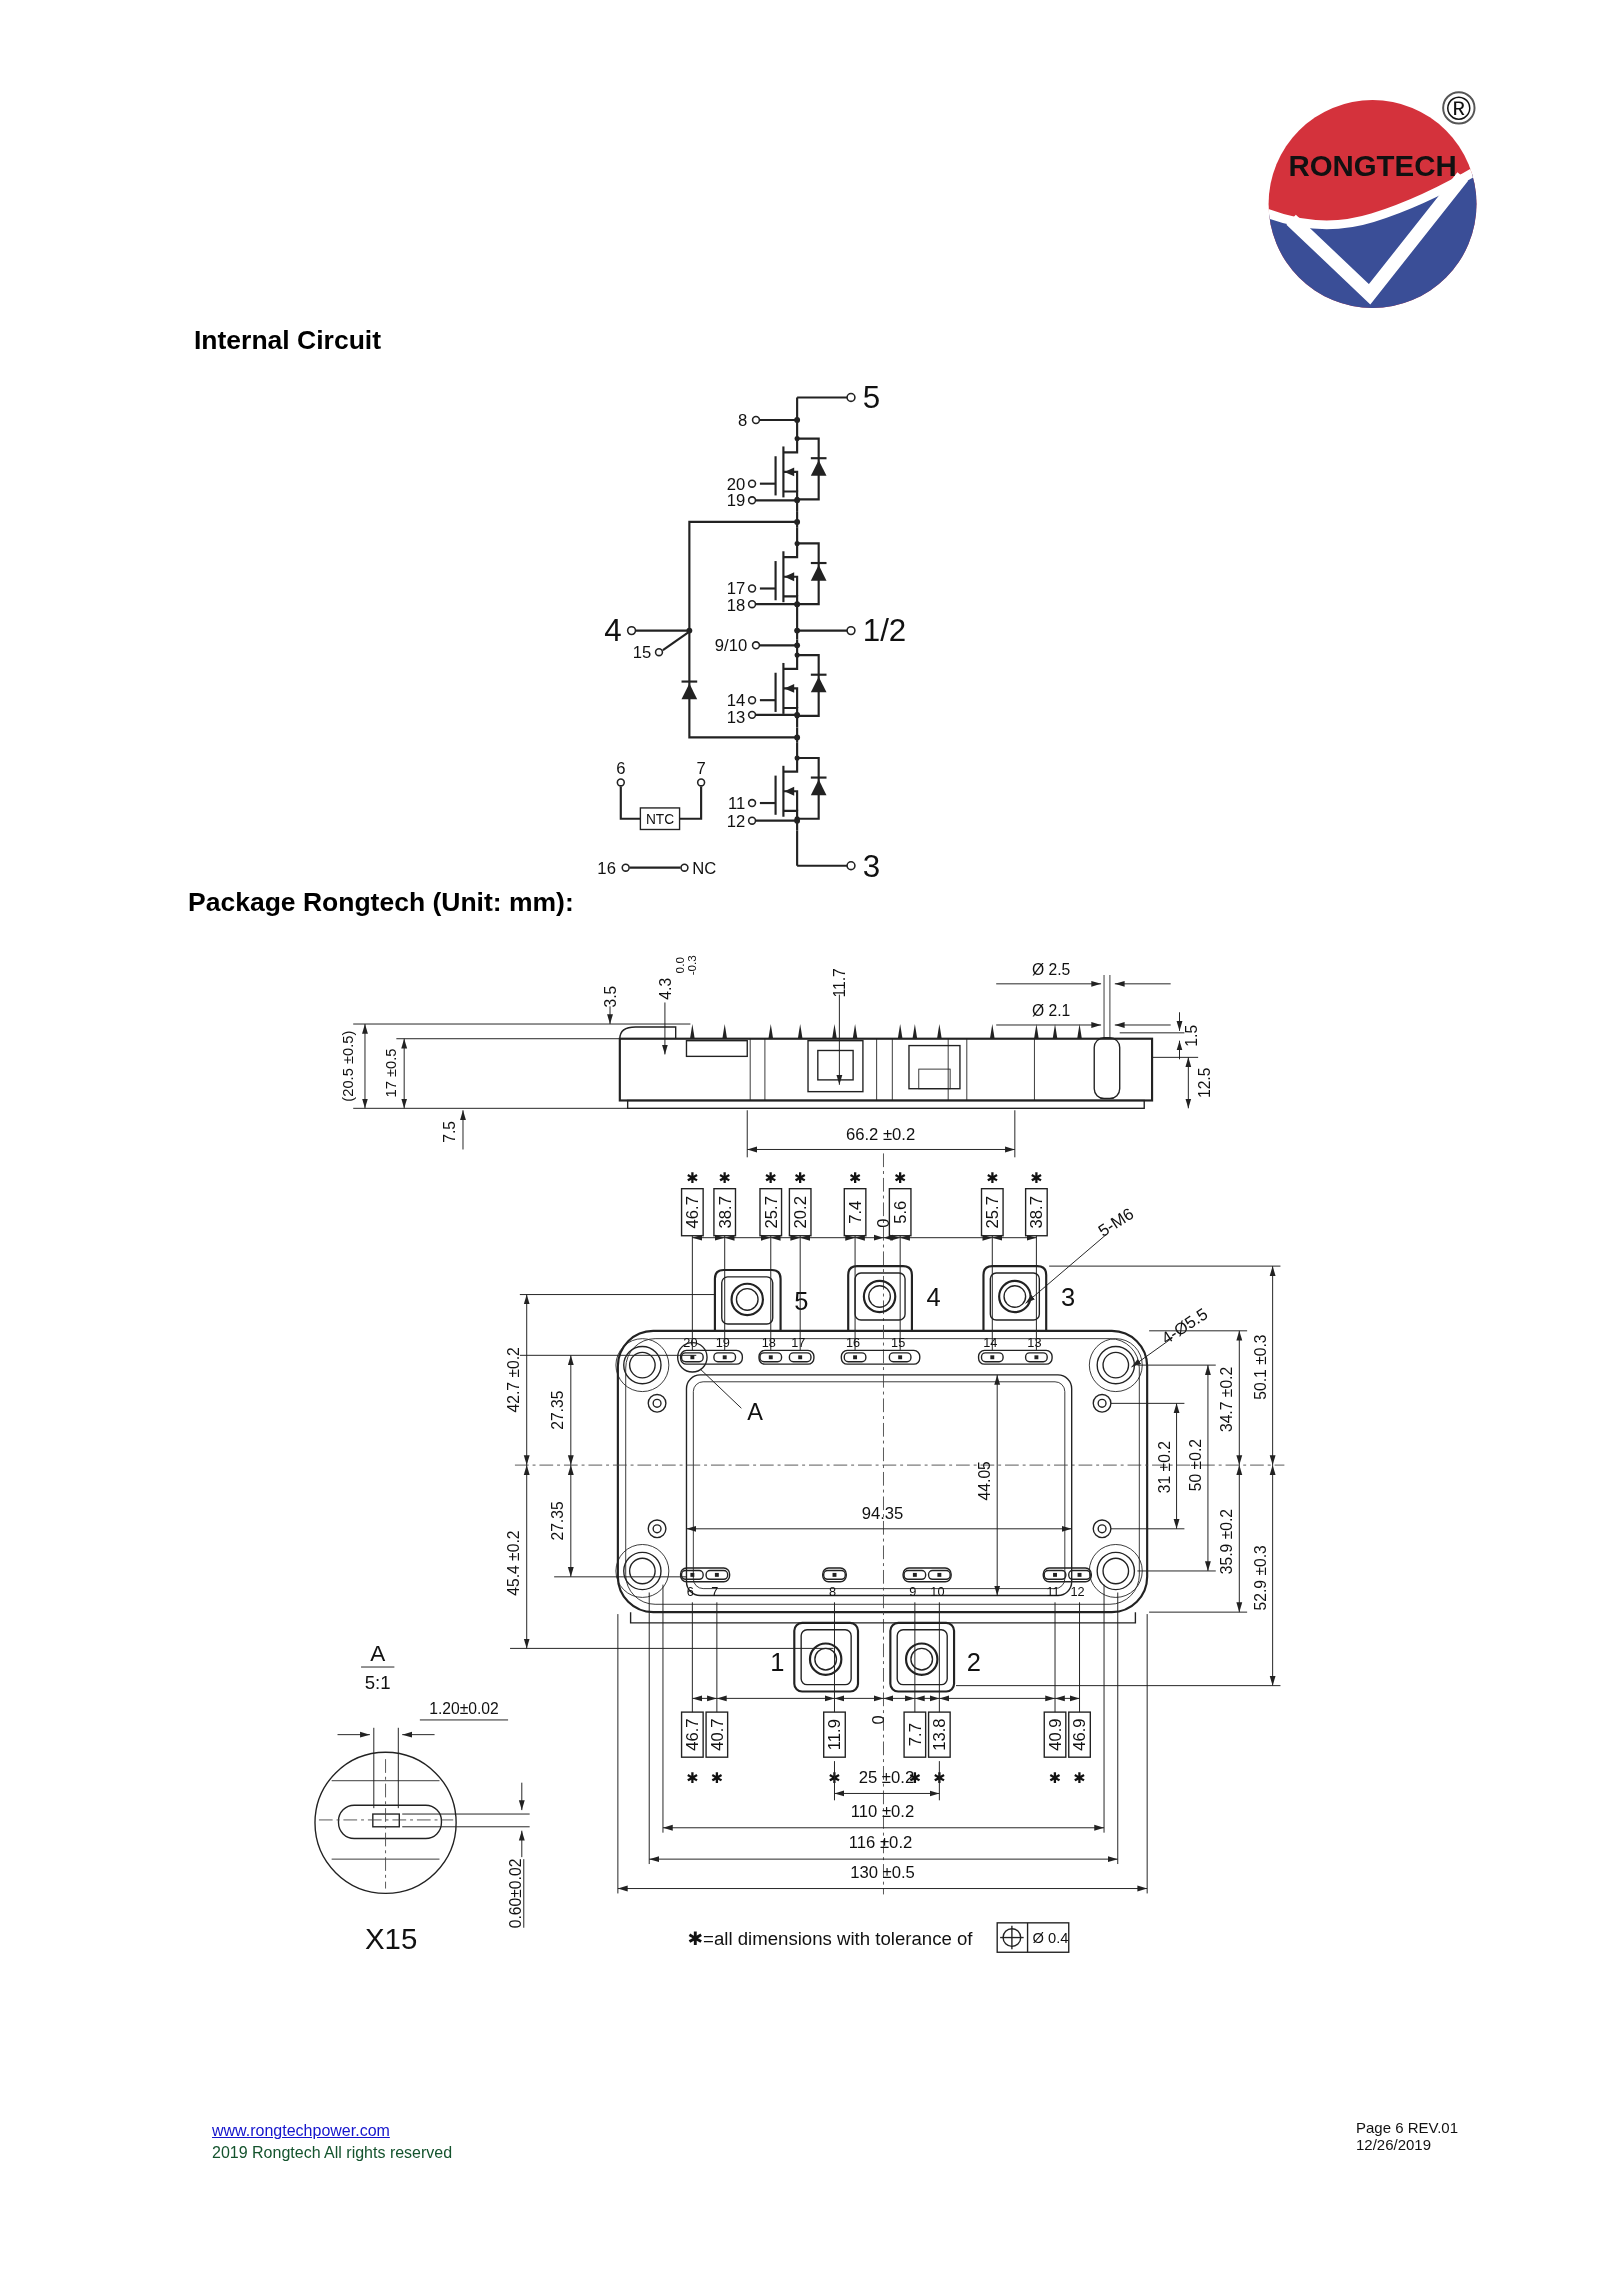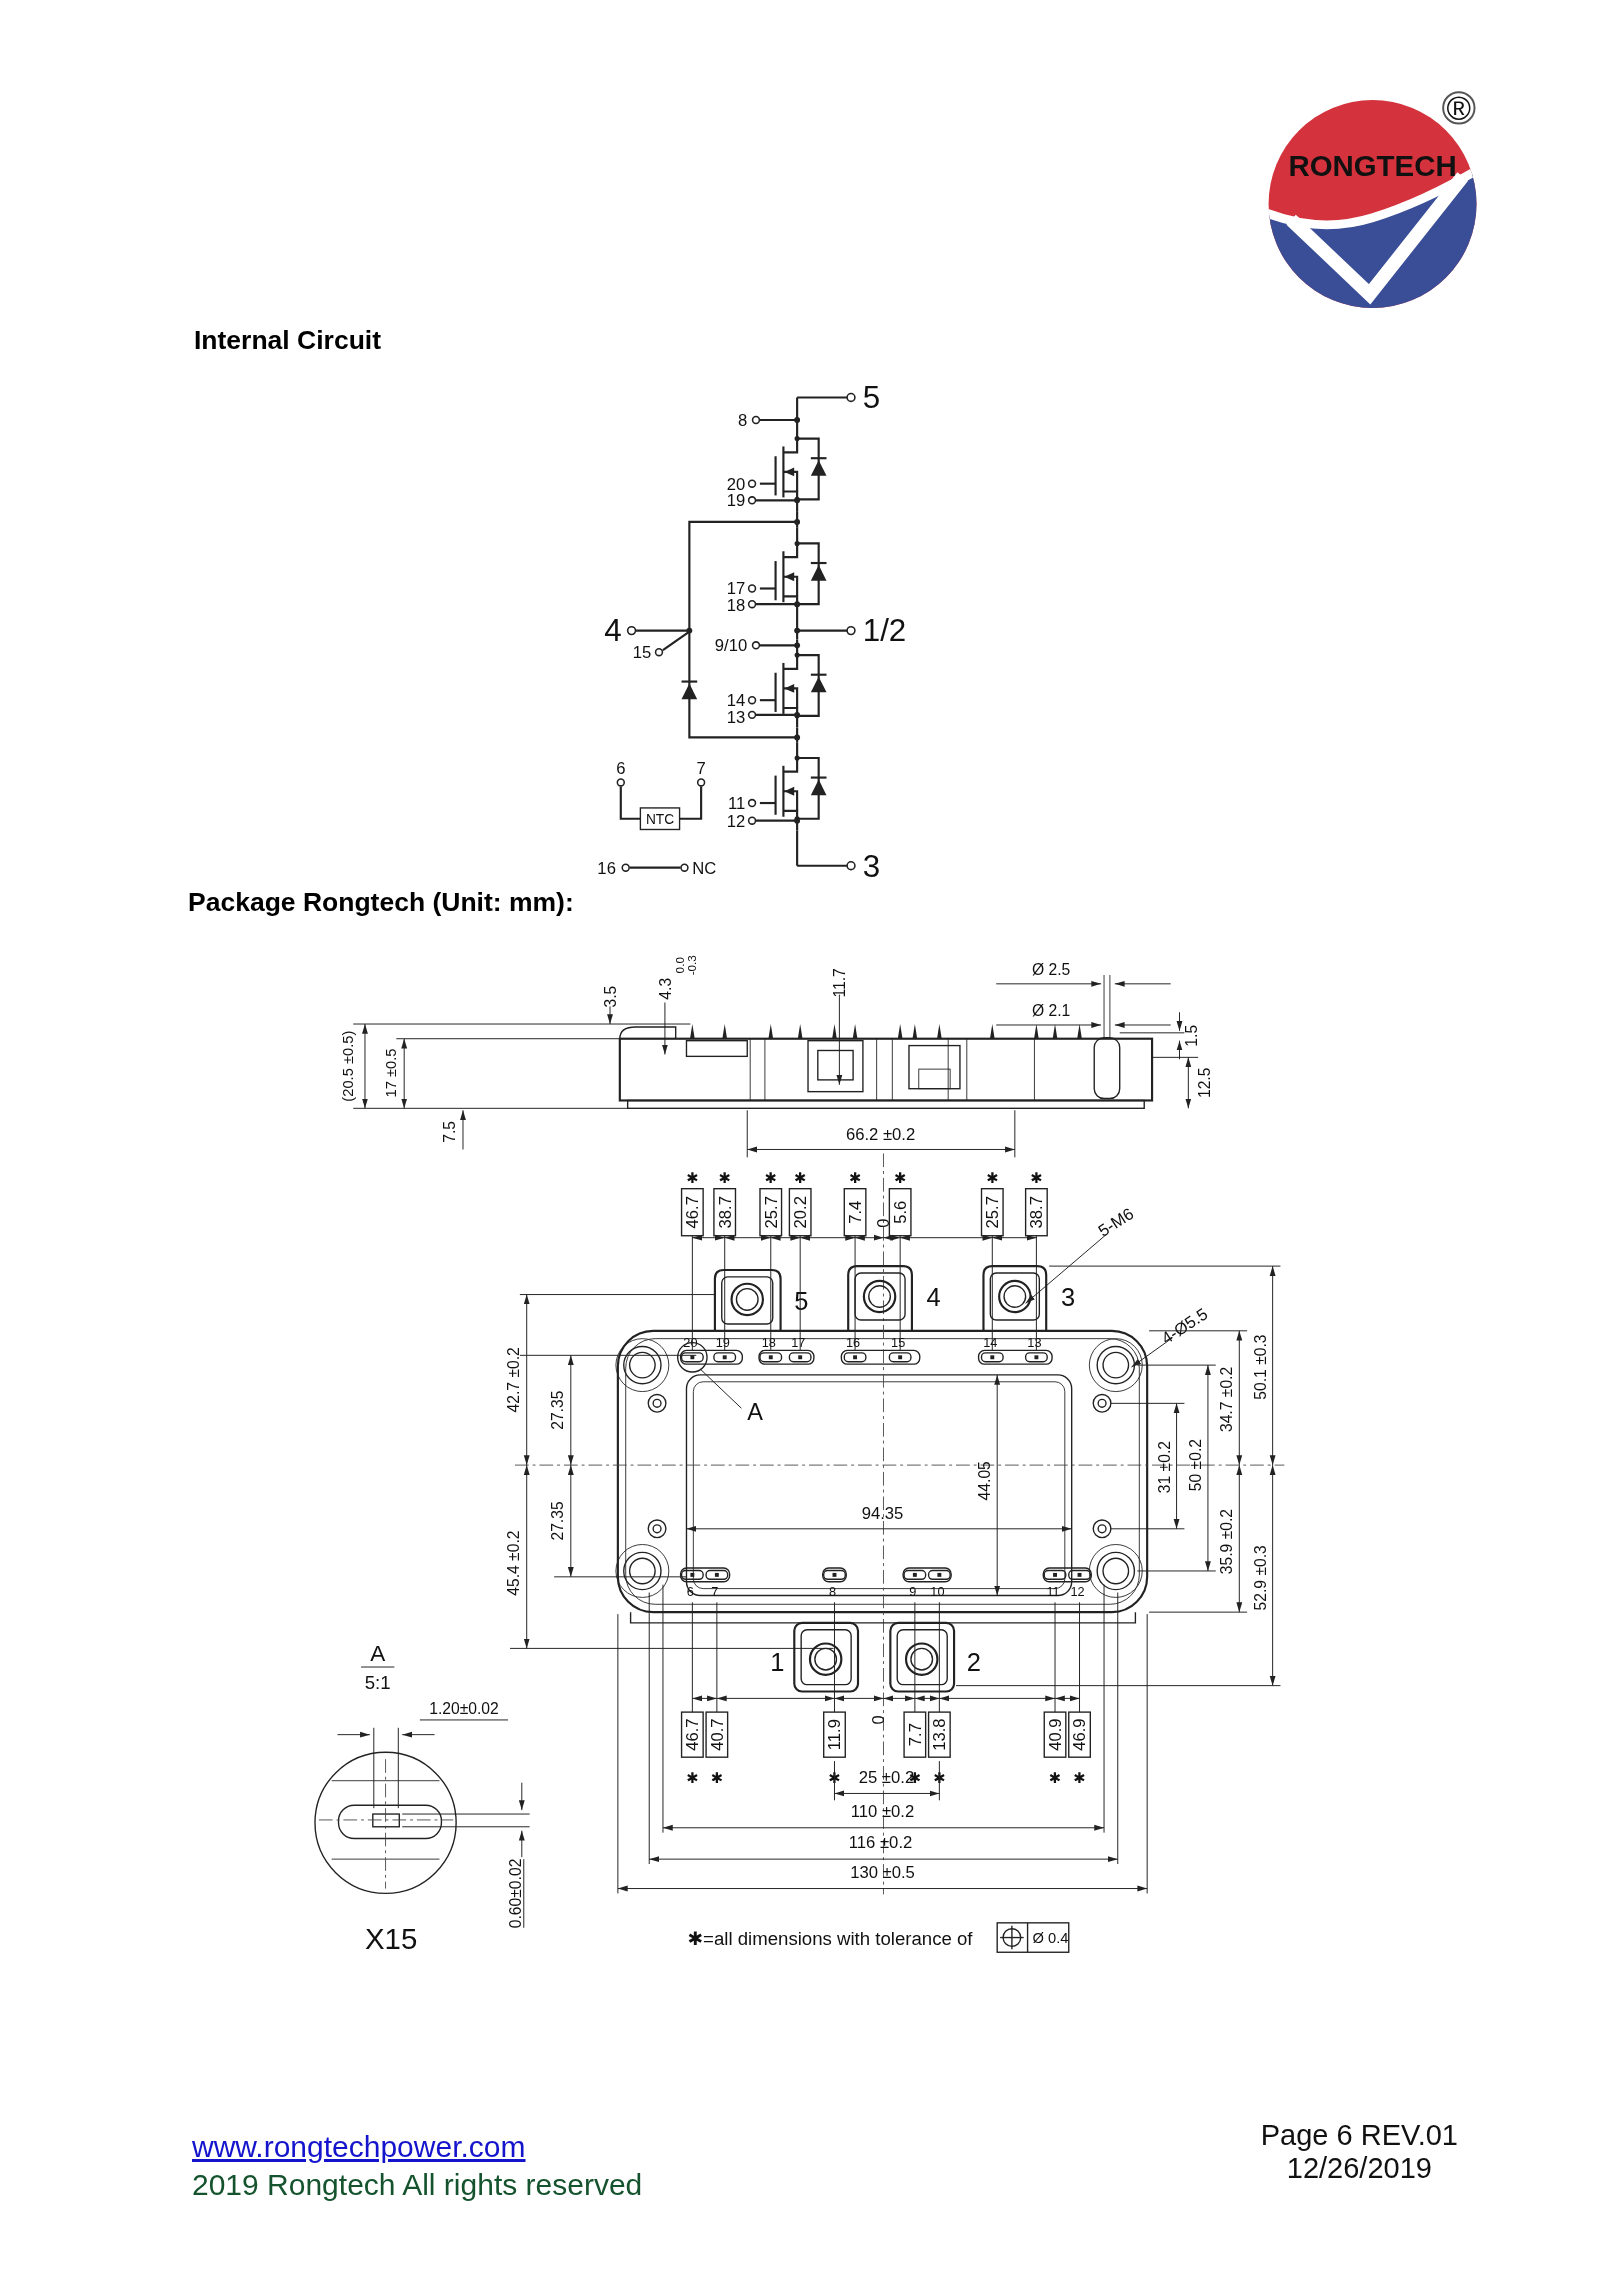--- a/index.html
+++ b/index.html
@@ -11,24 +11,24 @@
   .thk{stroke-width:2.2;}
   .thin{stroke-width:0.9;}
   .dim{stroke:#222;stroke-width:1;fill:none;}
   .cl{stroke:#444;stroke-width:0.9;fill:none;stroke-dasharray:14 4 3 4;}
   .cw{stroke:#222;stroke-width:2.2;fill:none;}
   .pc{fill:#fff;stroke:#222;stroke-width:1.6;}
   .jd{fill:#222;stroke:none;}
   .dt{font-size:16px;}
   .bx{font-size:17px;}
   .star{font-size:15px;}
-  #footer-left{position:absolute;left:192px;top:2122px;font-size:30px;margin-top:8px;}
+  #footer-left{position:absolute;left:212px;top:2122px;font-size:16px;}
   #footer-left a{color:#1414cc;text-decoration:underline;cursor:pointer;}
   #footer-left .copy{color:#14532d;margin-top:3.9px;}
-  #footer-right{position:absolute;right:162px;top:2119px;font-size:29px;text-align:center;color:#111;}
+  #footer-right{position:absolute;right:162px;top:2119px;font-size:15px;text-align:left;color:#111;}
 </style>
 </head>
 <body>
 
 <div id="page">
 
   <svg style="position:absolute;left:1247px;top:47px;" width="255" height="265" viewBox="0 0 260 270">
     <defs>
         <clipPath id="lc">
           <circle cx="128" cy="160" r="106"></circle>

